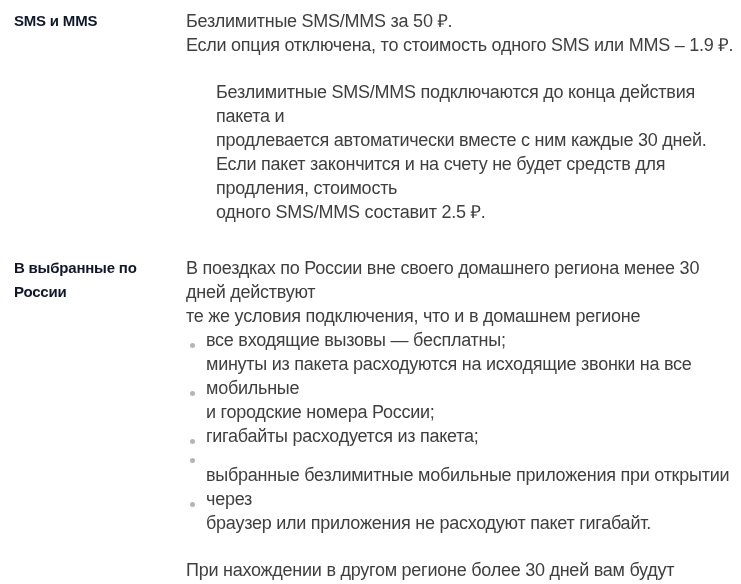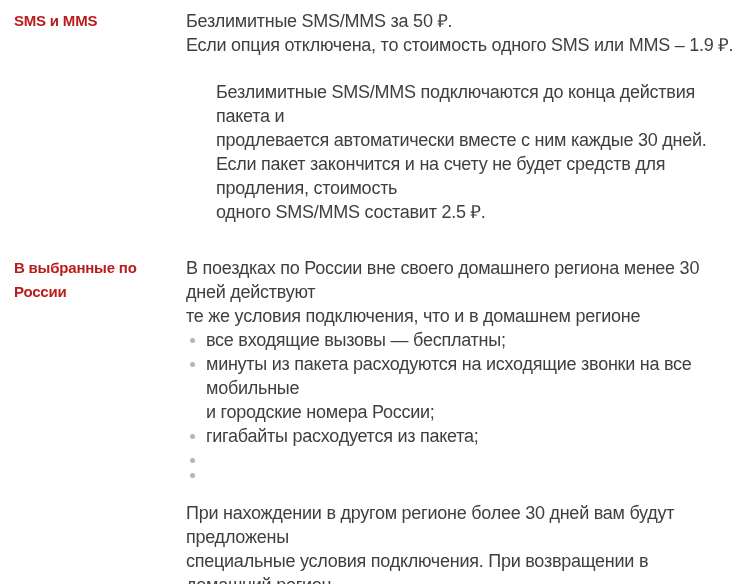--- a/index.html
+++ b/index.html
@@ -24,21 +24,21 @@
   }
   .section + .section {
     margin-top: 32px;
   }
   .section-label {
     width: 172px;
     flex-shrink: 0;
     font-size: 15px;
     line-height: 24px;
     font-weight: bold;
-    color: #b91c1c;
+    color: #0f172a;
     letter-spacing: -0.2px;
   }
   .section-content {
     flex: 1;
     min-width: 0;
     font-size: 18px;
     line-height: 24px;
     letter-spacing: -0.25px;
   }
   .para {
@@ -49,21 +49,21 @@
     margin-top: 23px;
     margin-left: 30px;
   }
   .bullet-list {
     list-style: none;
     margin: 0;
     padding: 0;
   }
   .bullet-item {
     display: flex;
-    align-items: flex-start;
+    align-items: center;
   }
   .bullet-dot {
     width: 5px;
     height: 5px;
     border-radius: 50%;
     background: #b5b5b5;
     flex-shrink: 0;
     margin: 10px 11px 0 4px;
   }
   .bullet-text {
@@ -107,20 +107,22 @@
         </li>
         <li class="bullet-item">
           <span class="bullet-dot"></span>
           <span class="bullet-text">гигабайты расходуется из пакета;</span>
         </li>
         <li class="bullet-item">
           <span class="bullet-dot"></span>
         </li>
         <li class="bullet-item">
           <span class="bullet-dot"></span>
+          <span class="bullet-text">выбранные безлимитные мобильные приложения при открытии через
+браузер или приложения не расходуют пакет гигабайт.</span>
         </li>
       </ul>
       <p class="para outro">При нахождении в другом регионе более 30 дней вам будут предложены
 специальные условия подключения. При возвращении в домашний регион,
 возврат на тарифные пакеты домашнего региона произойдет после
 завершения текущего пакета или в течение суток, если пакет не был
 подключен.</p>
     </div>
   </div>
 

